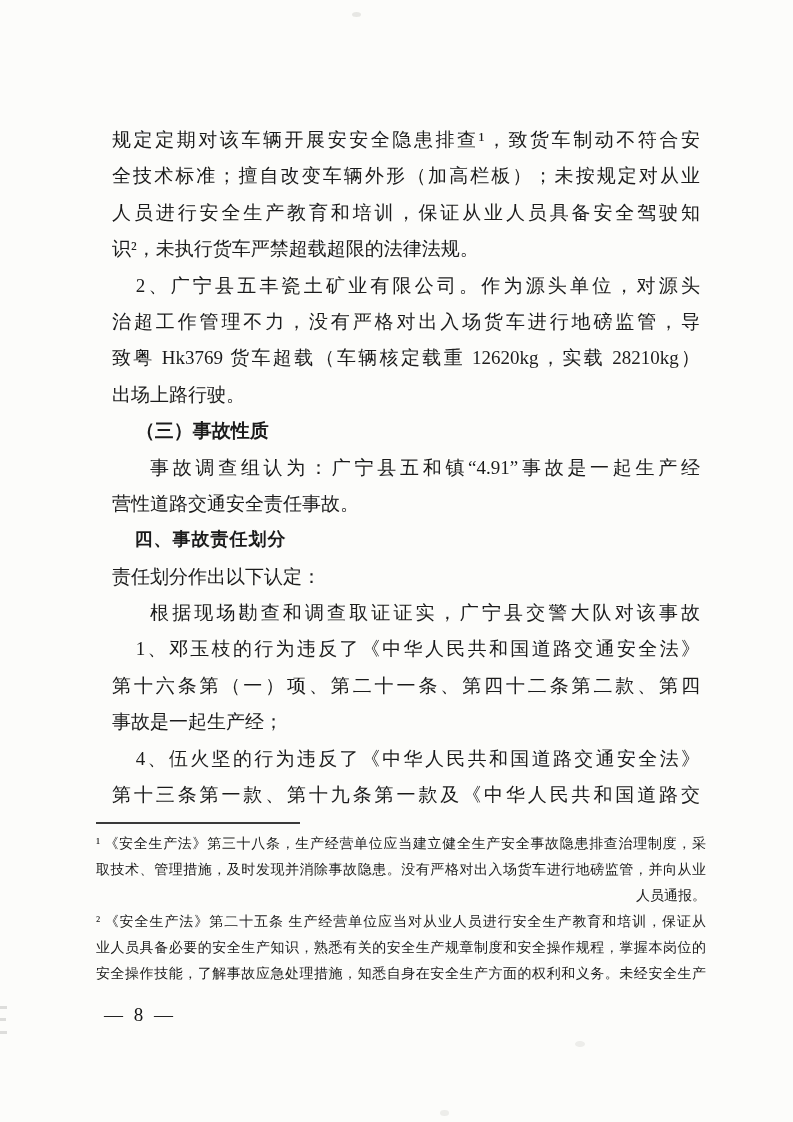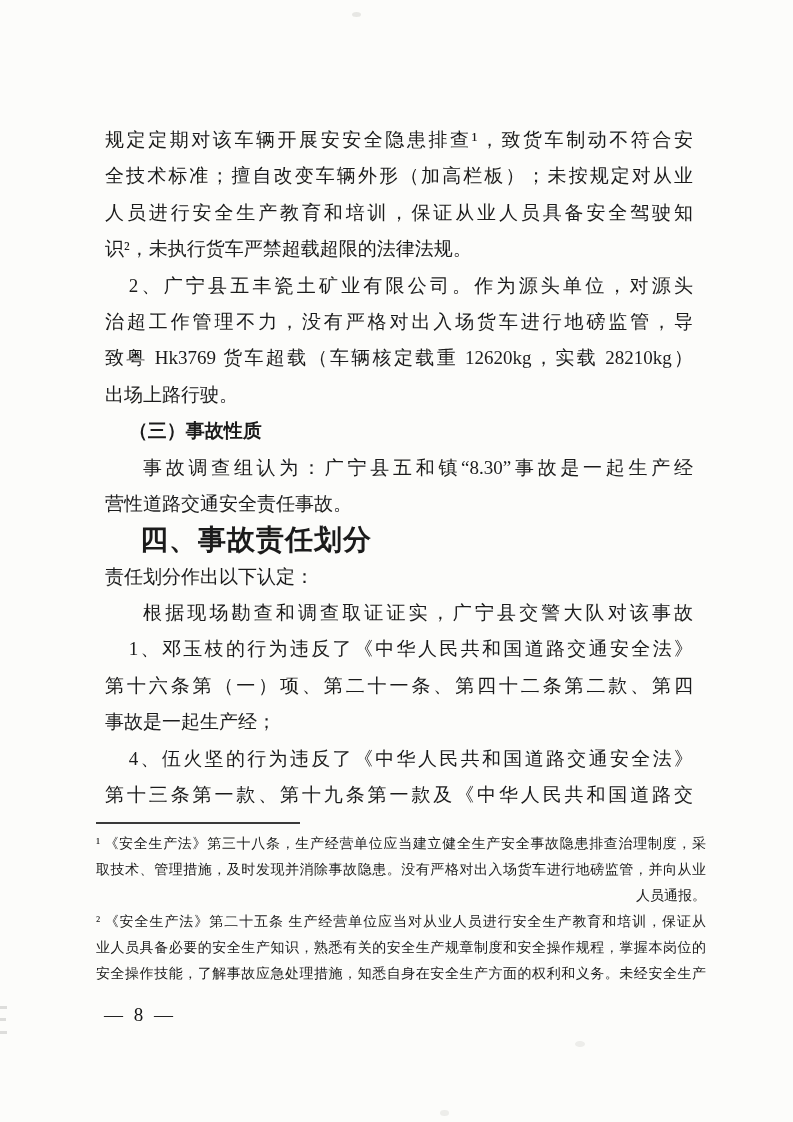--- a/index.html
+++ b/index.html
@@ -6,42 +6,42 @@
   .page{
     position:relative;
     width:793px;height:1122px;
     margin:0 auto;
     background:#fcfcfa;
     overflow:hidden;
     font-family:"Liberation Serif","DejaVu Serif",serif;
     color:#1b1b1b;
   }
   .main-text{
-    position:absolute;left:105px;top:122px;width:588px;
+    position:absolute;left:112px;top:122px;width:588px;
   }
   .line{
     font-size:19px;
     line-height:36.4px;
     height:36.4px;
     text-align:left;
     white-space:normal;
     overflow:visible;
   }
   .line.just{
     text-align:justify;
     text-align-last:justify;
     text-justify:inter-character;
   }
   .ind-para{text-indent:2em;}
   .ind-num{text-indent:1.25em;}
   .style-heading-sub{font-weight:700;}
   .style-heading-main{
     font-weight:700;
-    font-size:28px;
-    font-family:Liberation Serif, serif;
+    font-size:18px;
+    font-family:Liberation Mono, monospace;
     letter-spacing:1px;
   }
   .footnote-separator{
     position:absolute;left:96px;top:822px;width:204px;height:0;
     border-top:2px solid #3a3a3a;
   }
   .footnotes{
     position:absolute;left:96px;top:831px;width:610px;
   }
   .fline{
@@ -80,21 +80,21 @@
   <div class="main-text">
       <div class="line style-body just">规定定期对该车辆开展安安全隐患排查¹，致货车制动不符合安</div>
       <div class="line style-body just">全技术标准；擅自改变车辆外形（加高栏板）；未按规定对从业</div>
       <div class="line style-body just">人员进行安全生产教育和培训，保证从业人员具备安全驾驶知</div>
       <div class="line style-body">识²，未执行货车严禁超载超限的法律法规。</div>
       <div class="line style-body just ind-num">2、广宁县五丰瓷土矿业有限公司。作为源头单位，对源头</div>
       <div class="line style-body just">治超工作管理不力，没有严格对出入场货车进行地磅监管，导</div>
       <div class="line style-body just">致粤 Hk3769 货车超载（车辆核定载重 12620kg，实载 28210kg）</div>
       <div class="line style-body">出场上路行驶。</div>
       <div class="line style-heading-sub ind-num">（三）事故性质</div>
-      <div class="line style-body just ind-para">事故调查组认为：广宁县五和镇“8.30”事故是一起生产经</div>
+      <div class="line style-body just ind-para">事故调查组认为：广宁县五和镇“4.91”事故是一起生产经</div>
       <div class="line style-body">营性道路交通安全责任事故。</div>
       <div class="line style-heading-main ind-num">四、事故责任划分</div>
       <div class="line style-body">责任划分作出以下认定：</div>
       <div class="line style-body just ind-para">根据现场勘查和调查取证证实，广宁县交警大队对该事故</div>
       <div class="line style-body just ind-num">1、邓玉枝的行为违反了《中华人民共和国道路交通安全法》</div>
       <div class="line style-body just">第十六条第（一）项、第二十一条、第四十二条第二款、第四</div>
       <div class="line style-body">事故是一起生产经；</div>
       <div class="line style-body just ind-num">4、伍火坚的行为违反了《中华人民共和国道路交通安全法》</div>
       <div class="line style-body just">第十三条第一款、第十九条第一款及《中华人民共和国道路交</div>
     </div>

